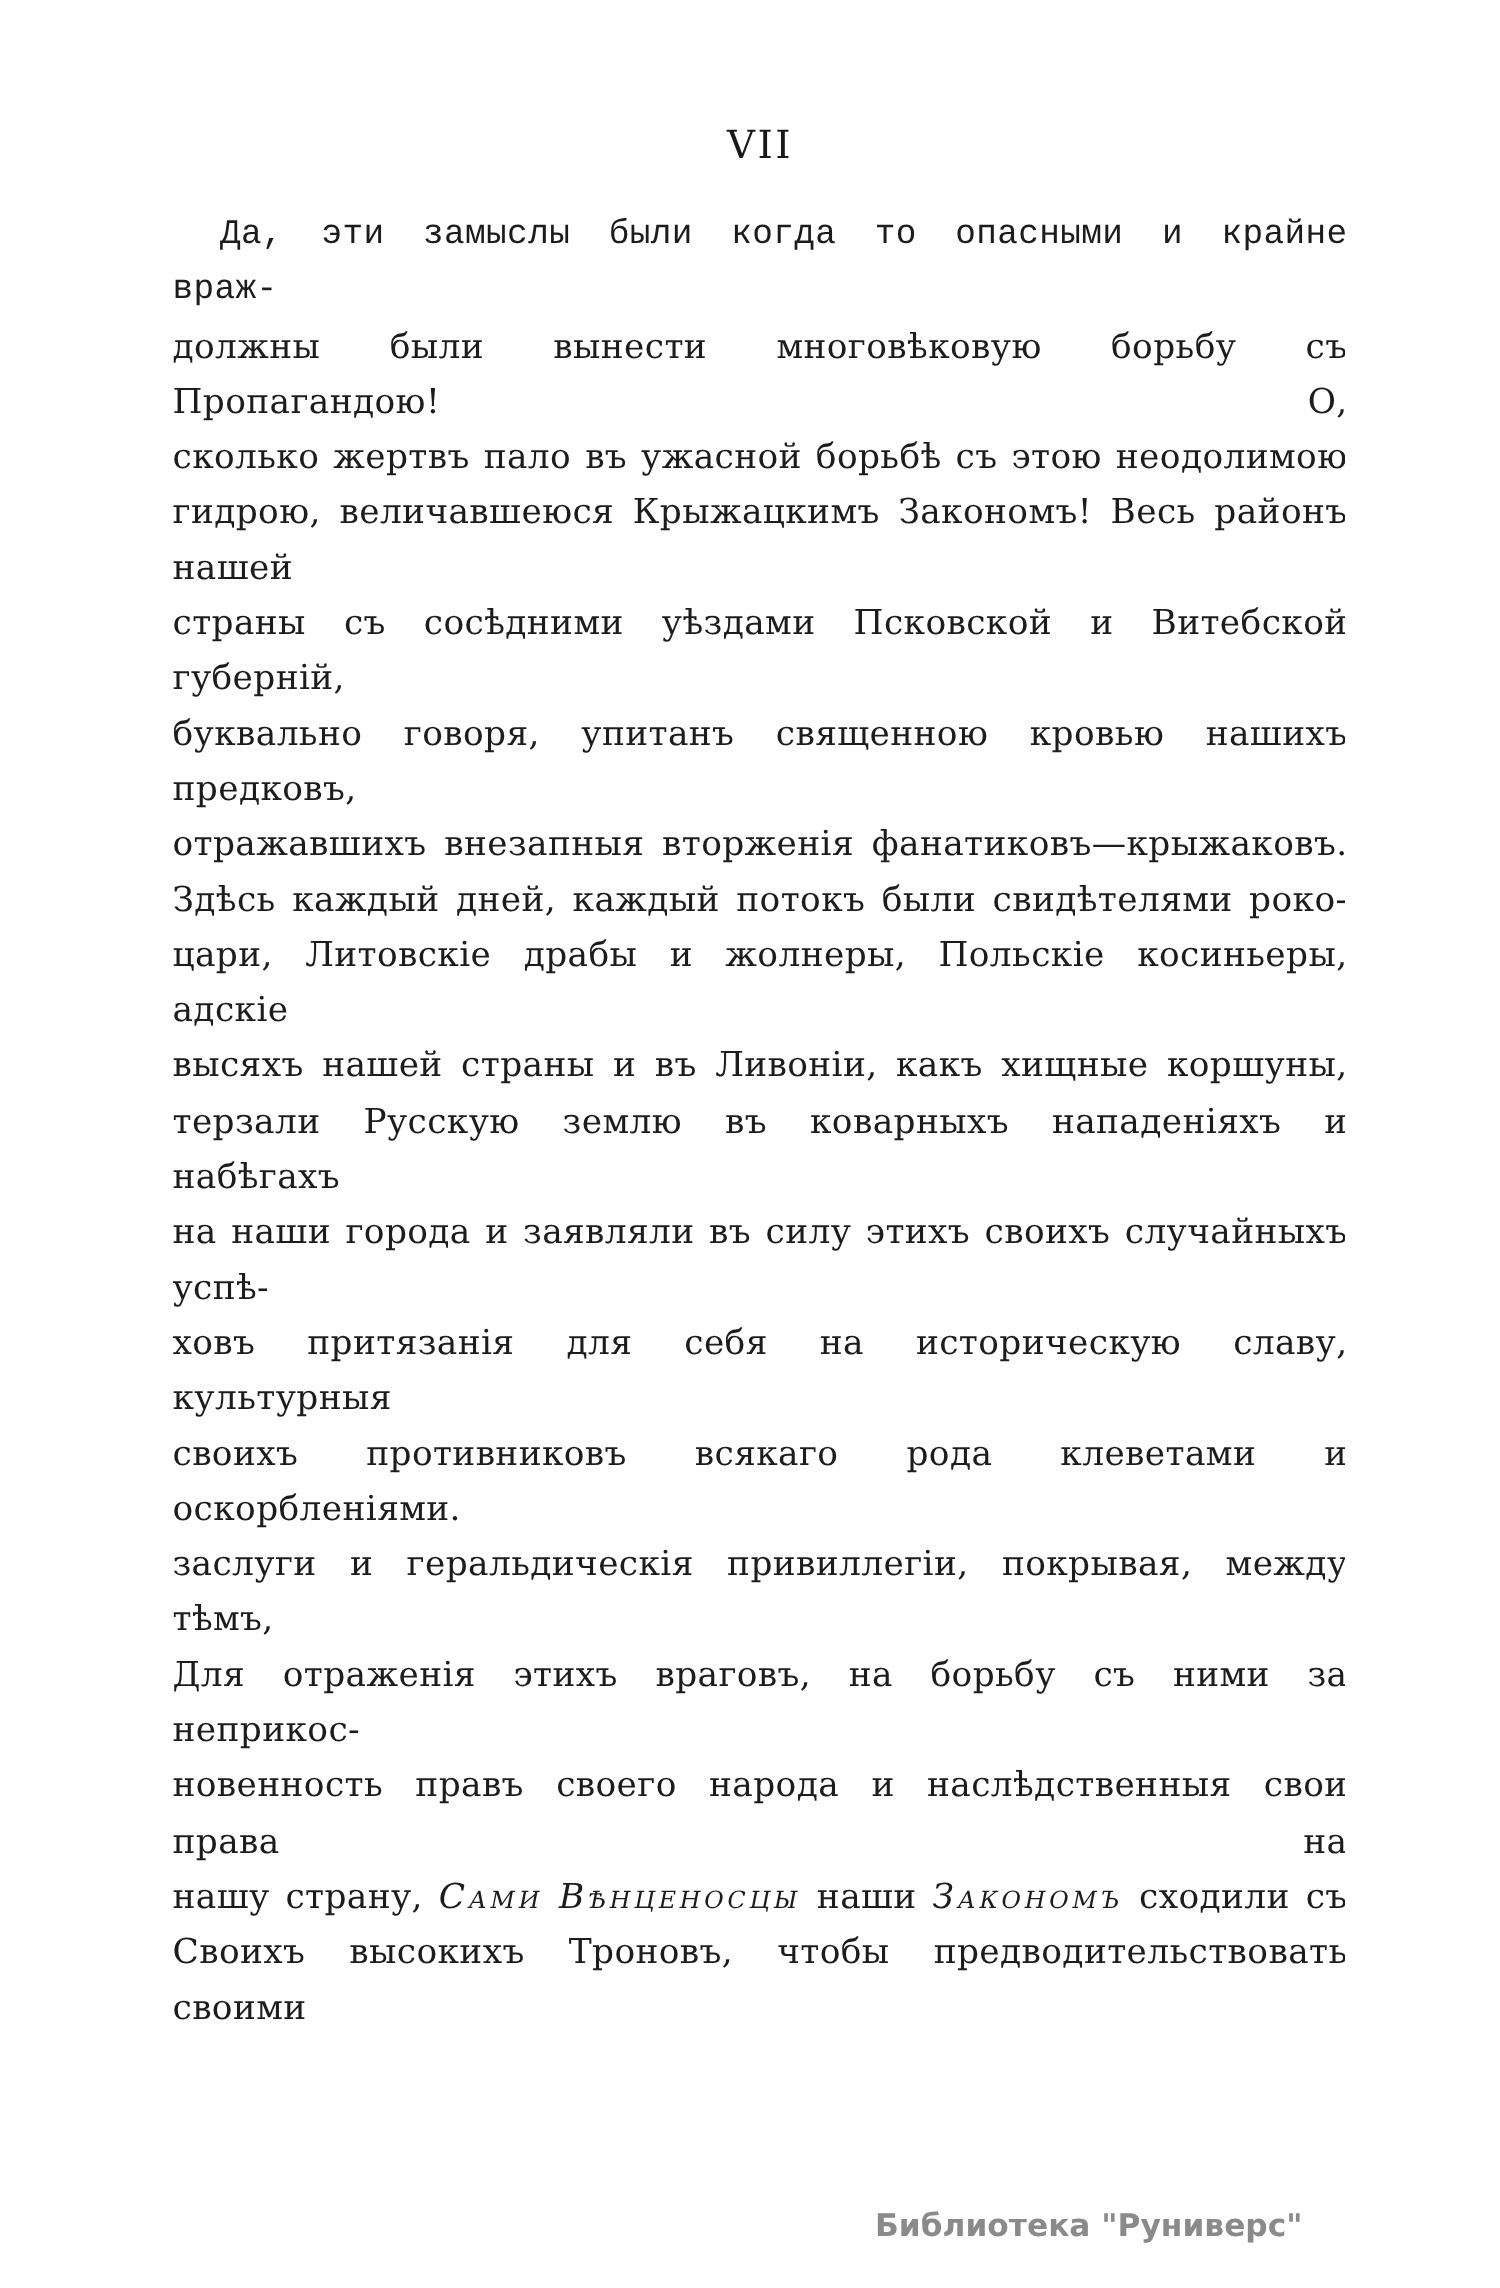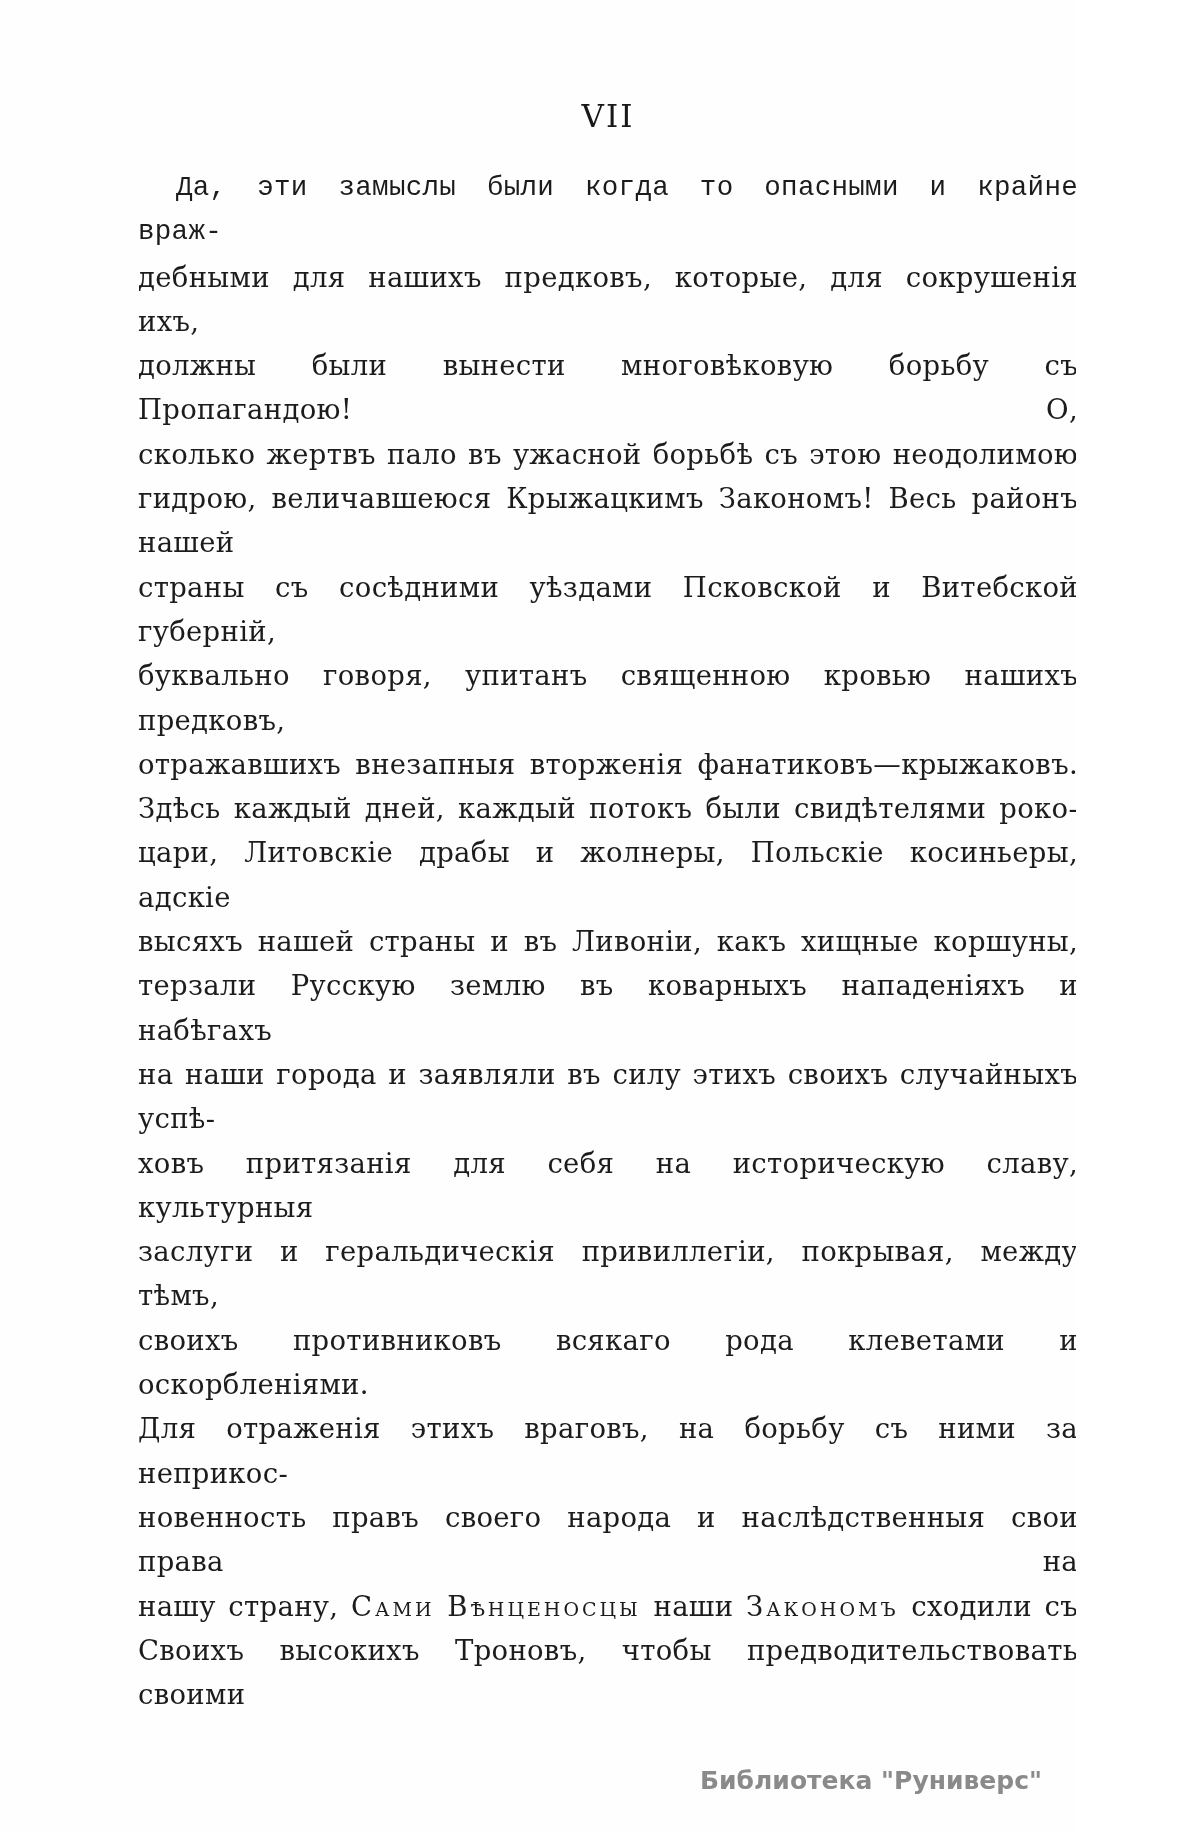--- a/index.html
+++ b/index.html
@@ -44,20 +44,21 @@
     color: #1c1c1c;
   }
   .tline.indent {
     text-indent: 38px;
     font-family: Liberation Mono, monospace;
   }
   .sc {
     font-variant: small-caps;
     font-variant-caps: small-caps;
     letter-spacing: 3px;
+    font-style: italic;
   }
   .watermark {
     position: absolute;
     top: 1766px;
     left: 0;
     width: 1042px;
     text-align: right;
     font-family: "DejaVu Sans", "Liberation Sans", sans-serif;
     font-weight: bold;
     font-size: 25px;
@@ -66,35 +67,34 @@
 </style>
 </head>
 <body>
 
 <div class="page">
 
   <div class="page-number">VII</div>
 
   <div class="text-block">
       <div class="tline indent">Да, эти замыслы были когда то опасными и крайне враж-</div>
-      <div class="tline">дебными для нашихъ предковъ, которые, для сокрушенія ихъ,</div>
       <div class="tline">должны были вынести многовѣковую борьбу съ Пропагандою! О,</div>
       <div class="tline">сколько жертвъ пало въ ужасной борьбѣ съ этою неодолимою</div>
       <div class="tline">гидрою, величавшеюся Крыжацкимъ Закономъ! Весь районъ нашей</div>
       <div class="tline">страны съ сосѣдними уѣздами Псковской и Витебской губерній,</div>
       <div class="tline">буквально говоря, упитанъ священною кровью нашихъ предковъ,</div>
       <div class="tline">отражавшихъ внезапныя вторженія фанатиковъ—крыжаковъ.</div>
       <div class="tline">Здѣсь каждый дней, каждый потокъ были свидѣтелями роко-</div>
       <div class="tline">цари, Литовскіе драбы и жолнеры, Польскіе косиньеры, адскіе</div>
       <div class="tline">высяхъ нашей страны и въ Ливоніи, какъ хищные коршуны,</div>
       <div class="tline">терзали Русскую землю въ коварныхъ нападеніяхъ и набѣгахъ</div>
       <div class="tline">на наши города и заявляли въ силу этихъ своихъ случайныхъ успѣ-</div>
       <div class="tline">ховъ притязанія для себя на историческую славу, культурныя</div>
+      <div class="tline">своихъ противниковъ всякаго рода клеветами и оскорбленіями.</div>
       <div class="tline">заслуги и геральдическія привиллегіи, покрывая, между тѣмъ,</div>
-      <div class="tline">своихъ противниковъ всякаго рода клеветами и оскорбленіями.</div>
       <div class="tline">Для отраженія этихъ враговъ, на борьбу съ ними за неприкос-</div>
       <div class="tline">новенность правъ своего народа и наслѣдственныя свои права на</div>
       <div class="tline"><span>нашу страну, </span><span class="sc">Сами</span><span> </span><span class="sc">Вѣнценосцы</span><span> наши </span><span class="sc">Закономъ</span><span> сходили съ</span></div>
       <div class="tline">Своихъ высокихъ Троновъ, чтобы предводительствовать своими</div>
     </div>
 
   <div class="watermark" style="color: rgb(138, 138, 138);">Библиотека "Руниверс"</div>
 
 </div>
 

